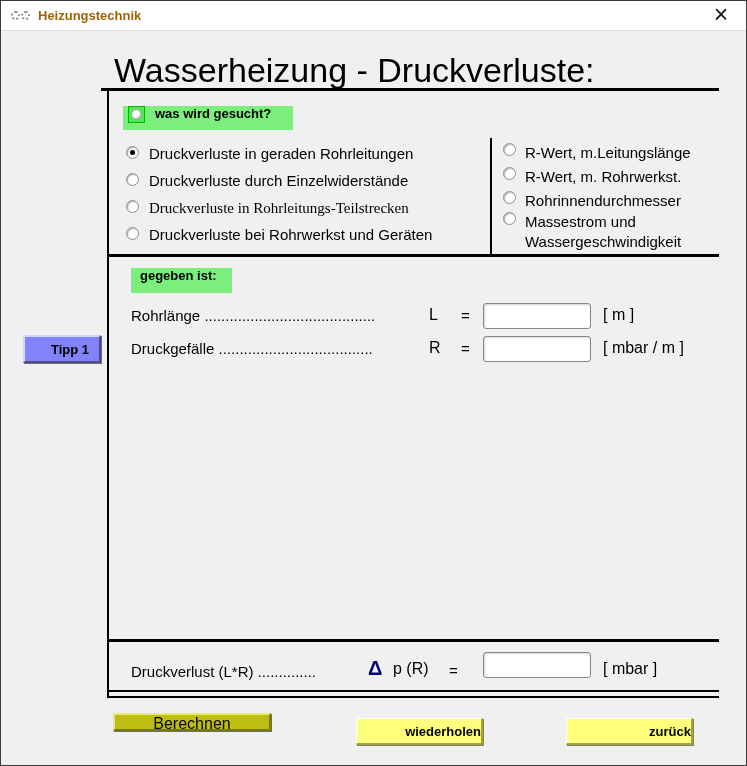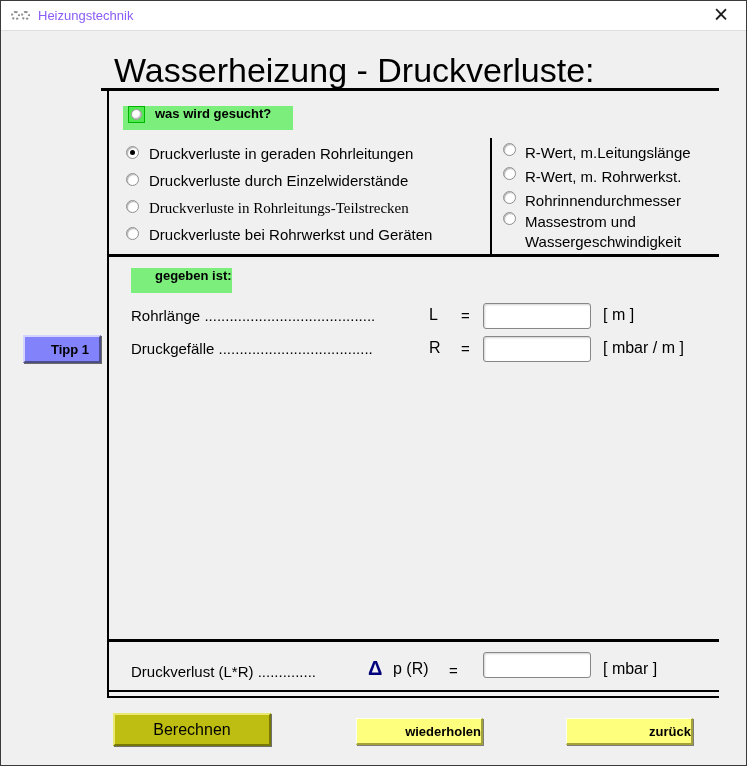--- a/index.html
+++ b/index.html
@@ -10,21 +10,21 @@
     font-family:"Liberation Sans", sans-serif; color:#000;
   }
   
   .titlebar {
     position:absolute; left:0; top:0; width:100%; height:30px;
     background:#ffffff; border-bottom:1px solid #dedede;
   }
   .app-icon { position:absolute; left:10px; top:10px; width:22px; height:11px; }
   .gear { position:absolute; top:0; width:9px; height:9px; border:2px dotted #8f8f8f; border-radius:50%; }
   .gear.g1 { left:0; } .gear.g2 { left:10px; }
-  .title-text { position:absolute; left:37px; top:7px; font-size:13px; color:#8b5cf6; }
+  .title-text { position:absolute; left:37px; top:7px; font-size:13px; color:#a16207;font-weight:bold; }
   .close-btn {
     position:absolute; right:10px; top:-2px; width:30px; height:30px;
     font-size:25px; font-weight:300; color:#1c1c1c; text-align:center; line-height:30px; cursor:default;
   }
   
   .heading { position:absolute; left:113px; top:50px; font-size:34px; font-weight:400; letter-spacing:0px; }
   
   .hline, .vline { position:absolute; background:#000; }
   .rule-heading   { left:100px; top:87px;  width:618px; height:3px; }
   .rule-mid       { left:106px; top:253px; width:612px; height:3px; }
@@ -32,21 +32,21 @@
   .rule-dbl1      { left:106px; top:689px; width:612px; height:2px; }
   .rule-dbl2      { left:106px; top:695px; width:612px; height:2px; }
   .frame-left     { left:106px; top:87px;  width:2px;  height:610px; }
   .col-divider    { left:489px; top:137px; width:2px;  height:117px; }
   
   .green-label {
     position:absolute; background:#7cee7c; display:flex; align-items:flex-start;
     font-size:13px; font-weight:bold;
   }
   .gl-search { left:122px; top:105px; width:170px; height:24px; }
-  .gl-given  { left:130px; top:267px; width:101px; height:25px; padding-left:24px; }
+  .gl-given  { left:130px; top:267px; width:101px; height:25px; padding-left:9px; }
   .gl-icon {
     position:relative; width:17px; height:17px; margin:0 10px 0 5px;
     background:#52e852; border:1px solid #00b400;
   }
   .gl-icon .orb {
     position:absolute; left:2px; top:2px; width:11px; height:11px;
     background:#fff; border:1px solid #9a9a9a; border-radius:50%;
     box-shadow:inset -1px -1px 1px #b5b5b5;
   }
   
@@ -77,21 +77,21 @@
   .delta { position:absolute; font-size:20px; font-weight:bold; color:#00007f; }
   
   .tip-btn {
     position:absolute; left:22px; top:334px; width:78px; height:28px;
     background:#8282fa; font-size:13px; font-weight:bold; text-align:center; line-height:25px;
     border-top:2px solid #d3d3ff; border-left:2px solid #d3d3ff;
     border-bottom:2px solid #4c4c86; border-right:2px solid #4c4c86;
     box-shadow:1px 1px 0 #6b6b6b; cursor:default;padding-left:16px;
   }
   .calc-btn {
-    position:absolute; left:112px; top:712px; width:158px; height:33px;
+    position:absolute; left:112px; top:712px; width:158px; height:18px;
     background:#bebe12; font-family:"Liberation Sans",sans-serif; font-size:16px; text-align:center;
     border-top:2px solid #e9e972; border-left:2px solid #e9e972;
     border-bottom:2px solid #787805; border-right:2px solid #787805;
     box-shadow:1px 1px 0 #6f6f6f; cursor:default;
   }
   .yellow-btn {
     position:absolute; top:717px; width:127px; height:27px;
     background:#ffff7e; font-family:"Liberation Sans",sans-serif; font-size:13px; font-weight:bold; text-align:right;
     border-top:1px solid #fffff2; border-left:1px solid #fffff2;
     border-bottom:2px solid #a3a338; border-right:2px solid #a3a338;

